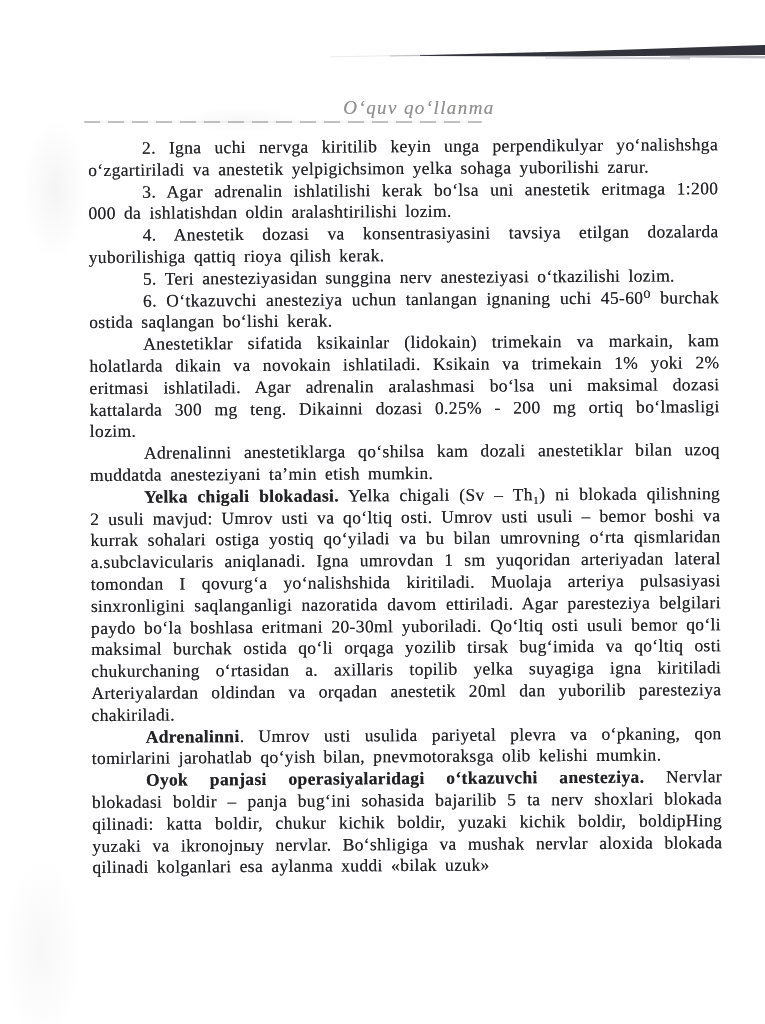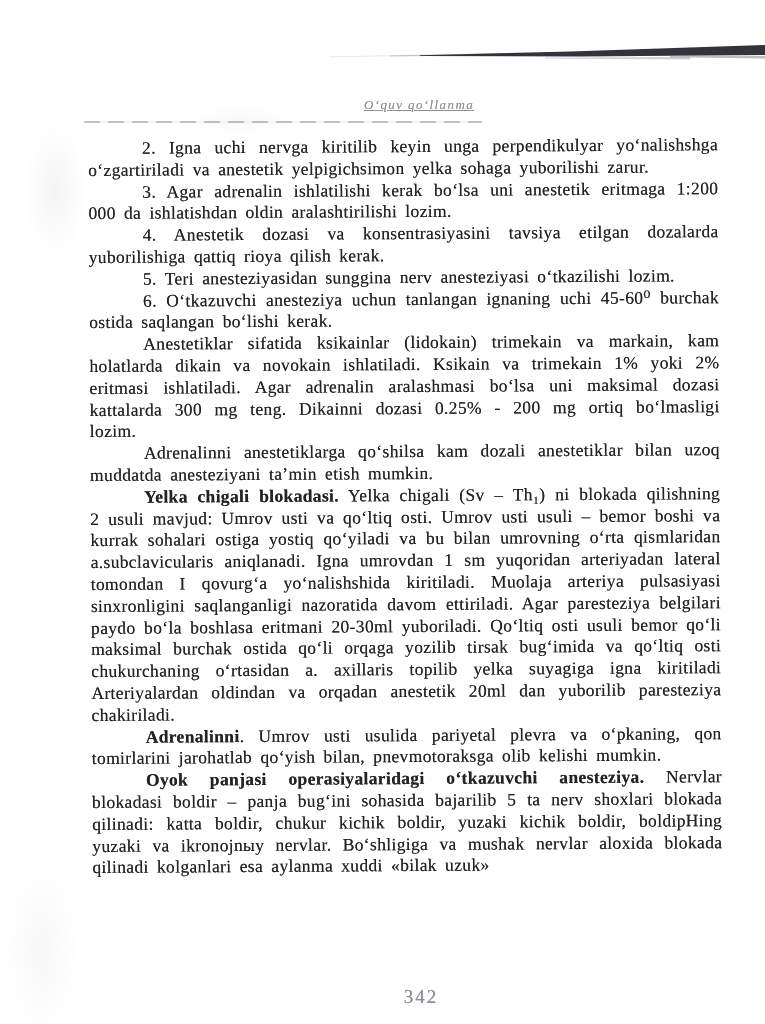--- a/index.html
+++ b/index.html
@@ -32,25 +32,24 @@
   }
 
   .running-header {
     position: absolute;
     top: 97px;
     left: 88px;
     width: 630px;
     text-align: center;
     transform: translateX(16px);
     font-style: italic;
-    font-size: 13px;
+    font-size: 19px;
     letter-spacing: 1.4px;
     color: #90908f;
     text-shadow: 0 0 0.6px rgba(144,144,143,0.65);
-    text-decoration: underline;
   }
 
   .header-rule {
     position: absolute;
     top: 121px;
     left: 84px;
     width: 398px;
     height: 2px;
     background: repeating-linear-gradient(90deg,
       rgba(130,130,136,0.50) 0px, rgba(130,130,136,0.50) 16px,
@@ -120,15 +119,14 @@
     <p><span class="lead"></span><span>4. Anestetik dozasi va konsentrasiyasini tavsiya etilgan dozalarda yuborilishiga qattiq rioya qilish kerak.</span></p>
     <p><span class="lead"></span><span>5. Teri anesteziyasidan sunggina nerv anesteziyasi o‘tkazilishi lozim.</span></p>
     <p><span class="lead"></span><span>6. O‘tkazuvchi anesteziya uchun tanlangan ignaning uchi 45-60⁰ burchak ostida saqlangan bo‘lishi kerak.</span></p>
     <p><span class="lead"></span><span>Anestetiklar sifatida ksikainlar (lidokain) trimekain va markain, kam holatlarda dikain va novokain ishlatiladi. Ksikain va trimekain 1% yoki 2% eritmasi ishlatiladi. Agar adrenalin aralashmasi bo‘lsa uni maksimal dozasi kattalarda 300 mg teng. Dikainni dozasi 0.25% - 200 mg ortiq bo‘lmasligi lozim.</span></p>
     <p><span class="lead"></span><span>Adrenalinni anestetiklarga qo‘shilsa kam dozali anestetiklar bilan uzoq muddatda anesteziyani ta’min etish mumkin.</span></p>
     <p><span class="lead">Yelka chigali blokadasi.</span><span> Yelka chigali (Sv – Th₁) ni blokada qilishning 2 usuli mavjud: Umrov usti va qo‘ltiq osti. Umrov usti usuli – bemor boshi va kurrak sohalari ostiga yostiq qo‘yiladi va bu bilan umrovning o‘rta qismlaridan a.subclavicularis aniqlanadi. Igna umrovdan 1 sm yuqoridan arteriyadan lateral tomondan I qovurg‘a yo‘nalishshida kiritiladi. Muolaja arteriya pulsasiyasi sinxronligini saqlanganligi nazoratida davom ettiriladi. Agar paresteziya belgilari paydo bo‘la boshlasa eritmani 20-30ml yuboriladi. Qo‘ltiq osti usuli bemor qo‘li maksimal burchak ostida qo‘li orqaga yozilib tirsak bug‘imida va qo‘ltiq osti chukurchaning o‘rtasidan a. axillaris topilib yelka suyagiga igna kiritiladi Arteriyalardan oldindan va orqadan anestetik 20ml dan yuborilib paresteziya chakiriladi.</span></p>
     <p><span class="lead">Adrenalinni</span><span>. Umrov usti usulida pariyetal plevra va o‘pkaning, qon tomirlarini jarohatlab qo‘yish bilan, pnevmotoraksga olib kelishi mumkin.</span></p>
     <p><span class="lead">Oyok panjasi operasiyalaridagi o‘tkazuvchi anesteziya.</span><span> Nervlar blokadasi boldir – panja bug‘ini sohasida bajarilib 5 ta nerv shoxlari blokada qilinadi: katta boldir, chukur kichik boldir, yuzaki kichik boldir, boldipHing yuzaki va ikronojnыy nervlar. Bo‘shligiga va mushak nervlar aloxida blokada qilinadi kolganlari esa aylanma xuddi «bilak uzuk»</span></p>
   </div>
 
-  <div class="page-number">342</div>
 
 </div>
 
 </body></html>

